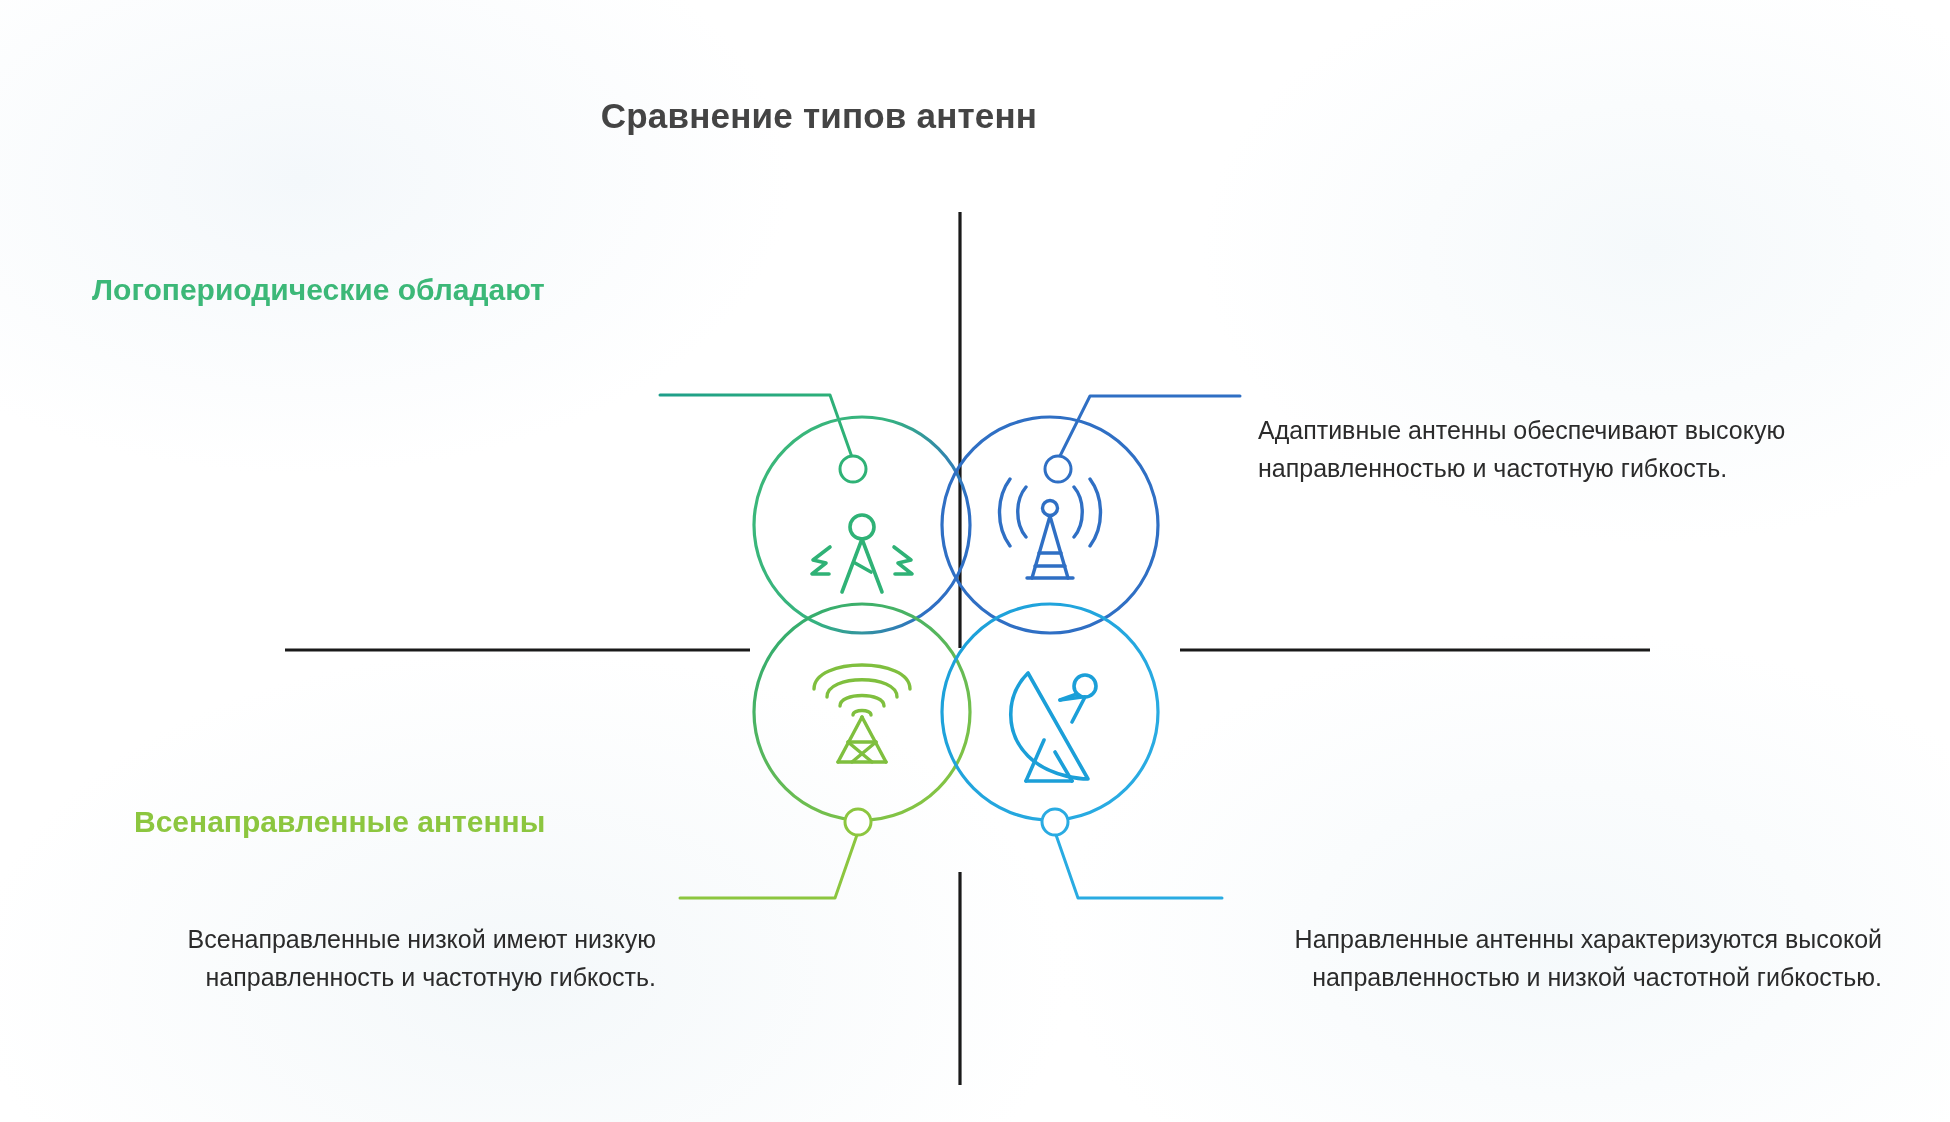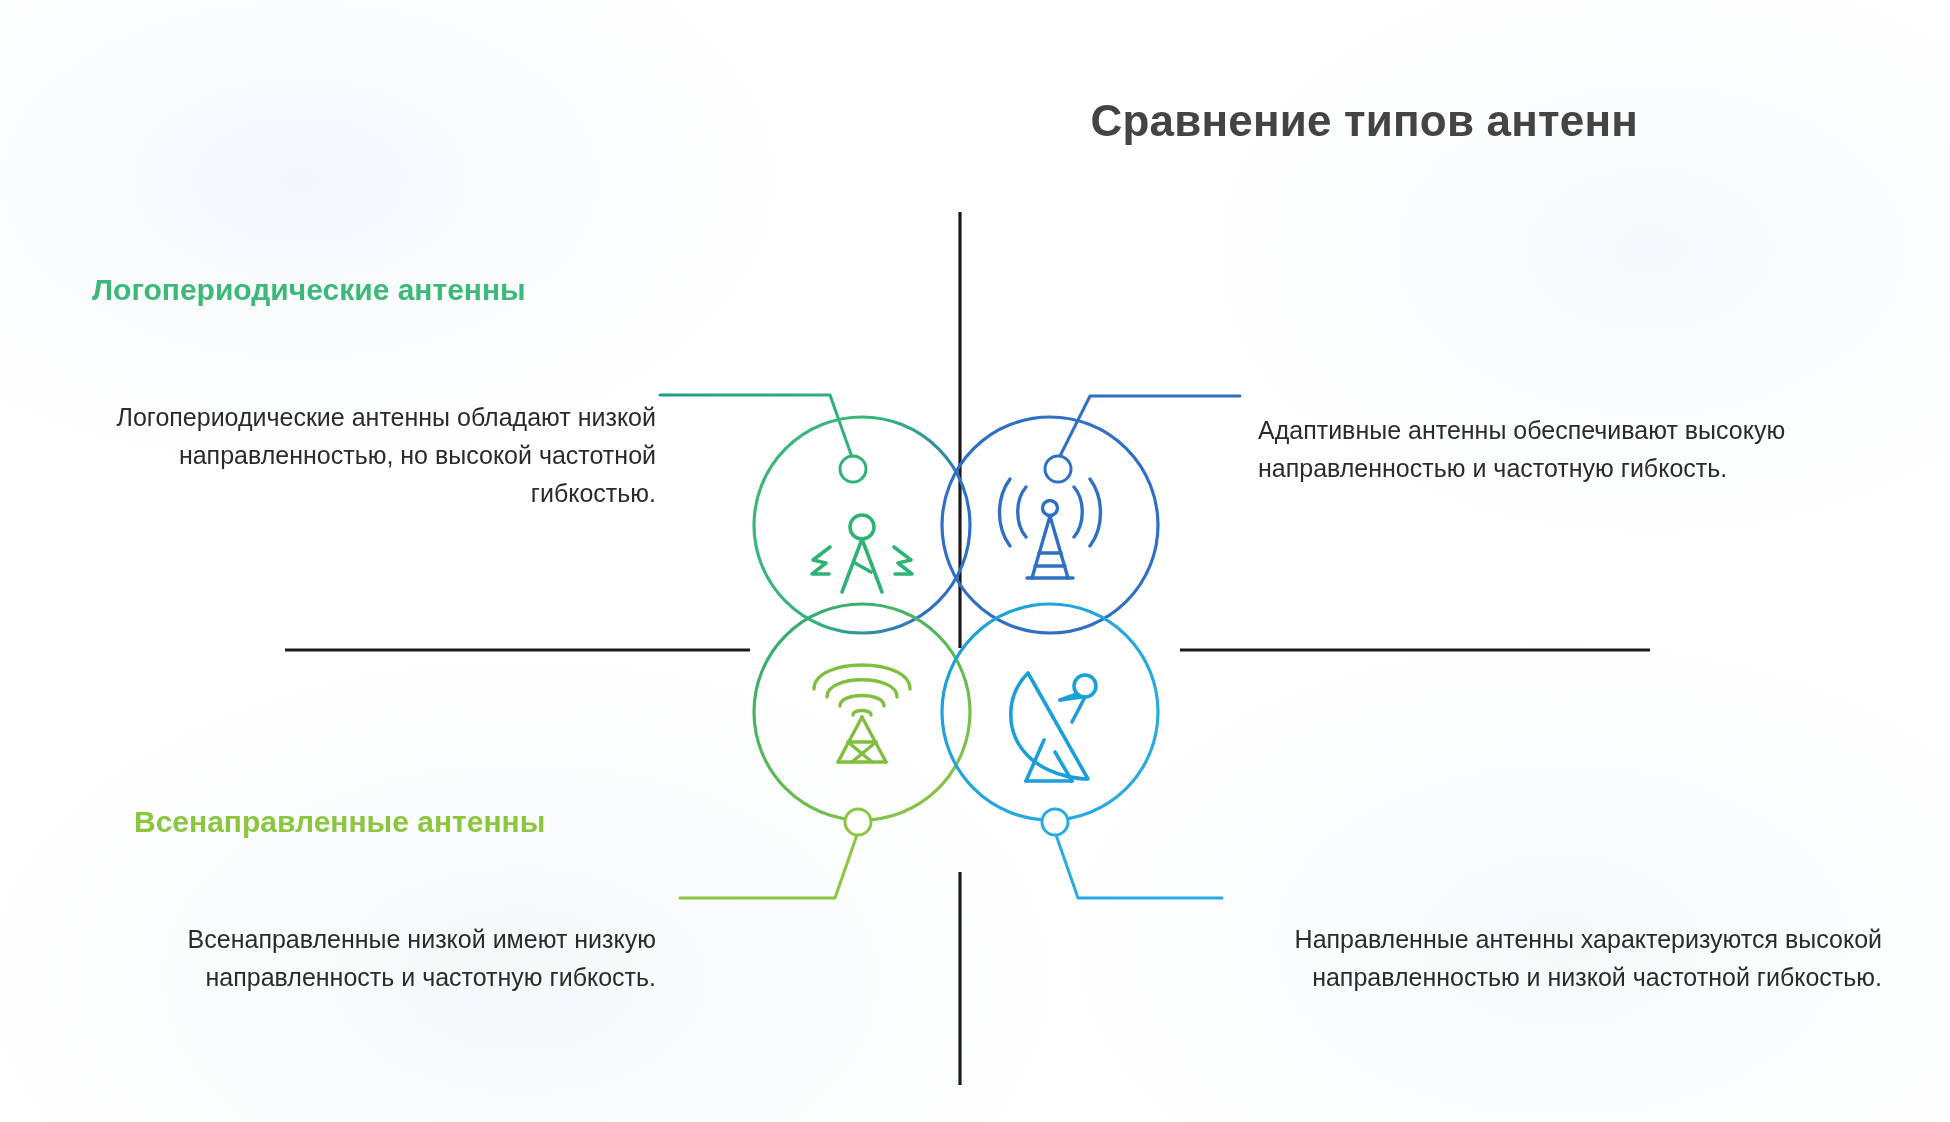--- a/index.html
+++ b/index.html
@@ -21,23 +21,23 @@
     font-family: "Liberation Sans", sans-serif;
     -webkit-font-smoothing: antialiased;
   }
 
   
   .title {
     position: absolute;
     top: 96px;
     left: 0;
     width: 1638px;
-    text-align: right;
+    text-align: center;
     font-family: "Liberation Sans", sans-serif;
-    font-size: 44px;
+    font-size: 35px;
     font-weight: bold;
     color: #444444;
     letter-spacing: 0.2px;
   }
 
   
   .heading {
     position: absolute;
     font-family: "Liberation Sans", sans-serif;
     font-size: 30px;
@@ -72,24 +72,23 @@
     pointer-events: none;
   }
 </style>
 </head>
 <body>
 
 <div id="page">
 
   <div class="title">Сравнение типов антенн</div>
 
-  <div class="heading tl">Логопериодические антенны</div>
+  <div class="heading tl">Логопериодические обладают</div>
   <div class="heading bl">Всенаправленные антенны</div>
 
-  <div class="para tl">Логопериодические антенны обладают низкой направленностью, но высокой частотной гибкостью.</div>
   <div class="para tr">Адаптивные антенны обеспечивают высокую направленностью и частотную гибкость.</div>
   <div class="para bl">Всенаправленные низкой имеют низкую направленность и частотную гибкость.</div>
   <div class="para br">Направленные антенны характеризуются высокой направленностью и низкой частотной гибкостью.</div>
 
   <svg id="diagram" viewBox="0 0 1950 1122">
     <defs>
       <linearGradient id="gradGreenBlue" x1="0" y1="0" x2="1" y2="0.35">
         <stop offset="0%" stop-color="#3cb878"></stop>
         <stop offset="55%" stop-color="#35b37f"></stop>
         <stop offset="100%" stop-color="#2f6fc4"></stop>

